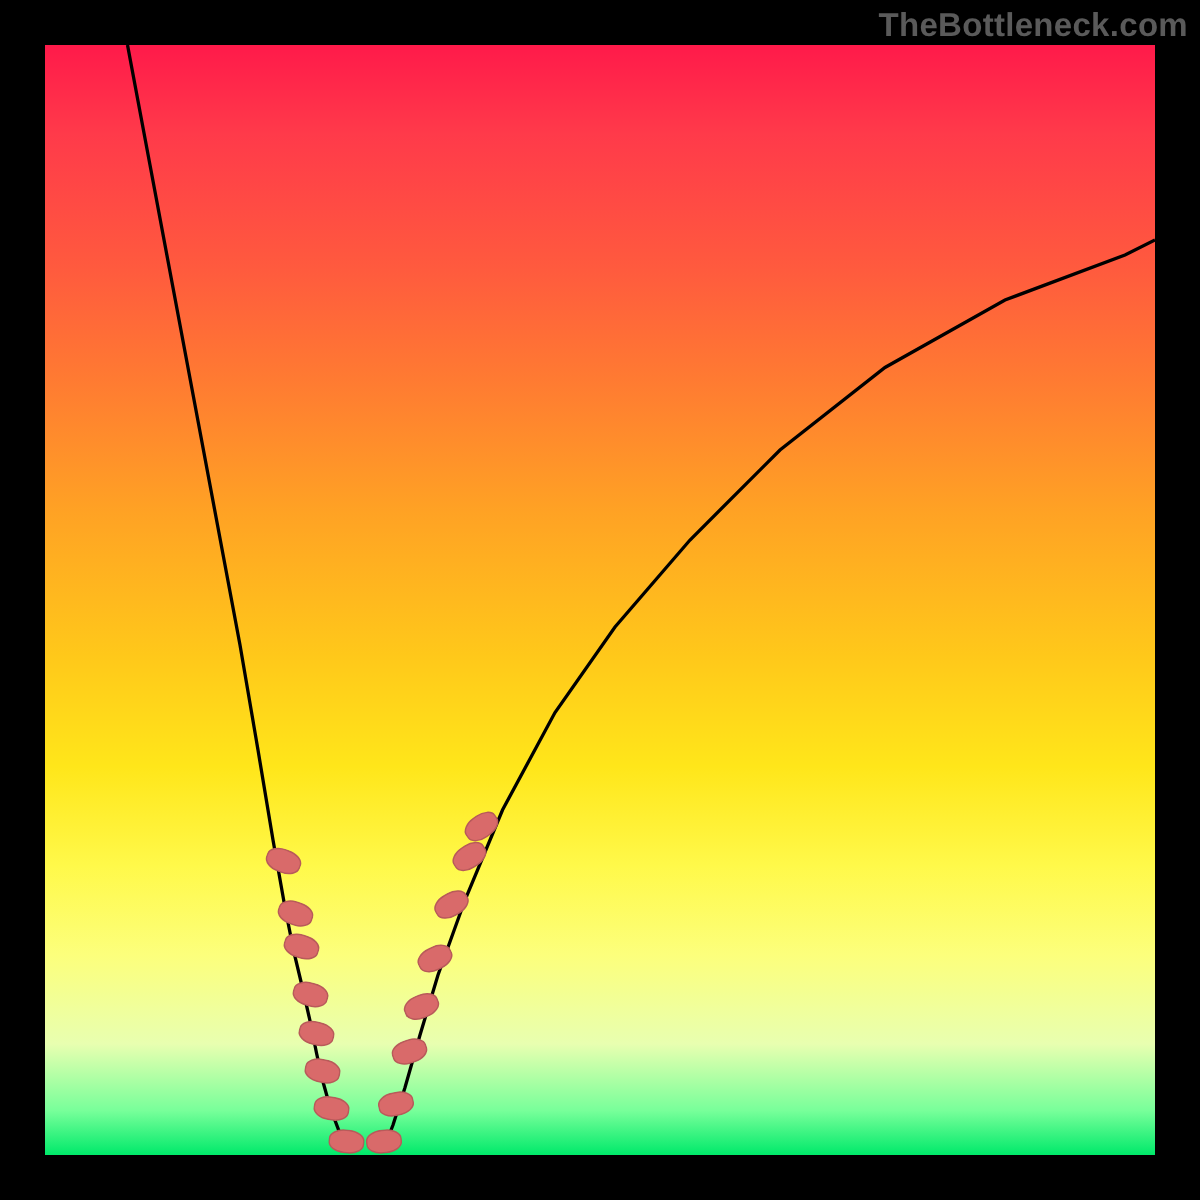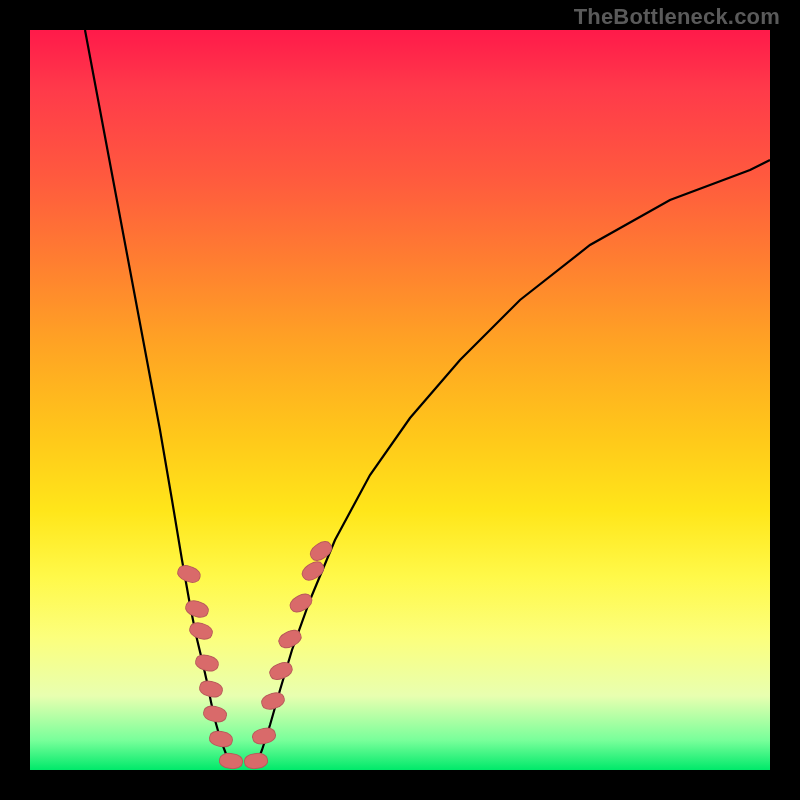--- a/index.html
+++ b/index.html
@@ -33,21 +33,21 @@
       #fff94a 74%,
       #fcff7c 82%,
       #e8ffb0 90%,
       #78ff9a 96%,
       #00e96a 100%
     );
   }
   .watermark {
     position: absolute;
     top: 4px;
-    right: 20px;
+    right: 8px;
     color: #5a5a5a;
     font-size: 22px;
     font-weight: 600;
     letter-spacing: 0.2px;
     user-select: none;
   }
   svg.curves {
     position: absolute;
     left: 0;
     top: 0;

